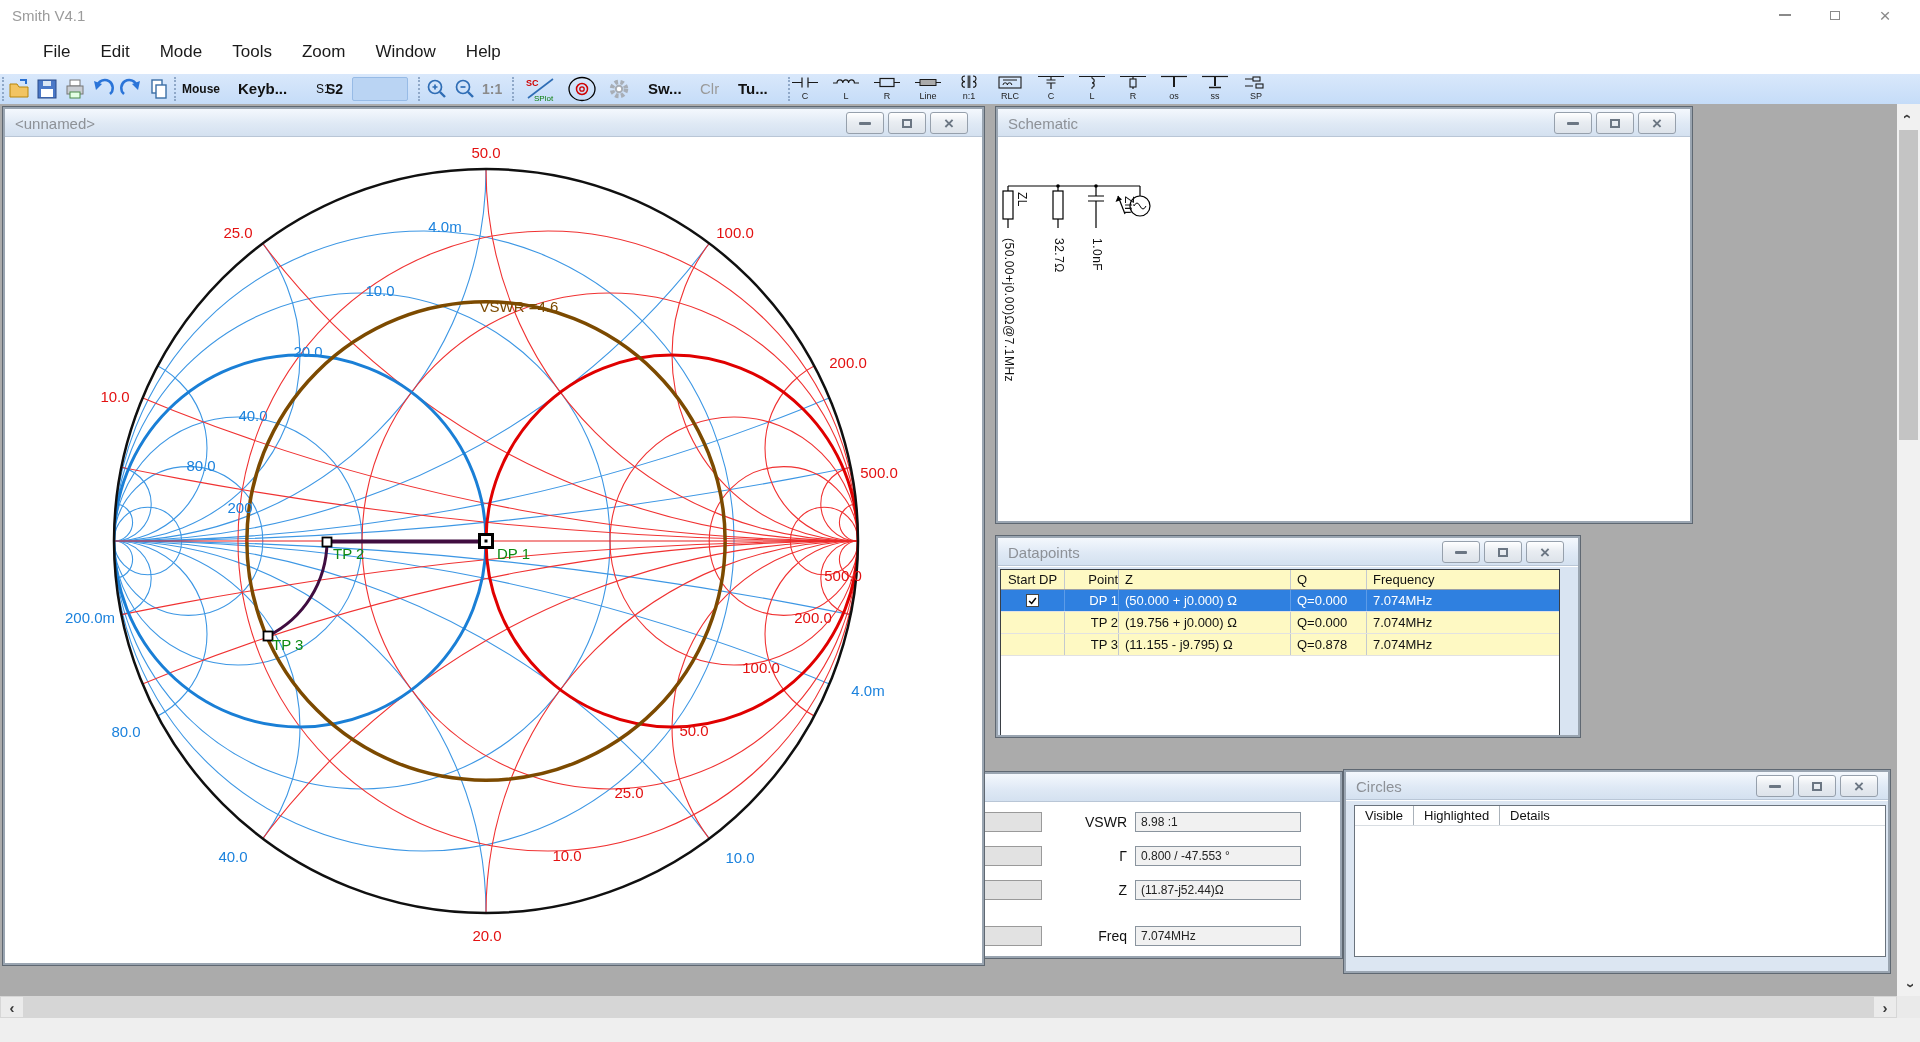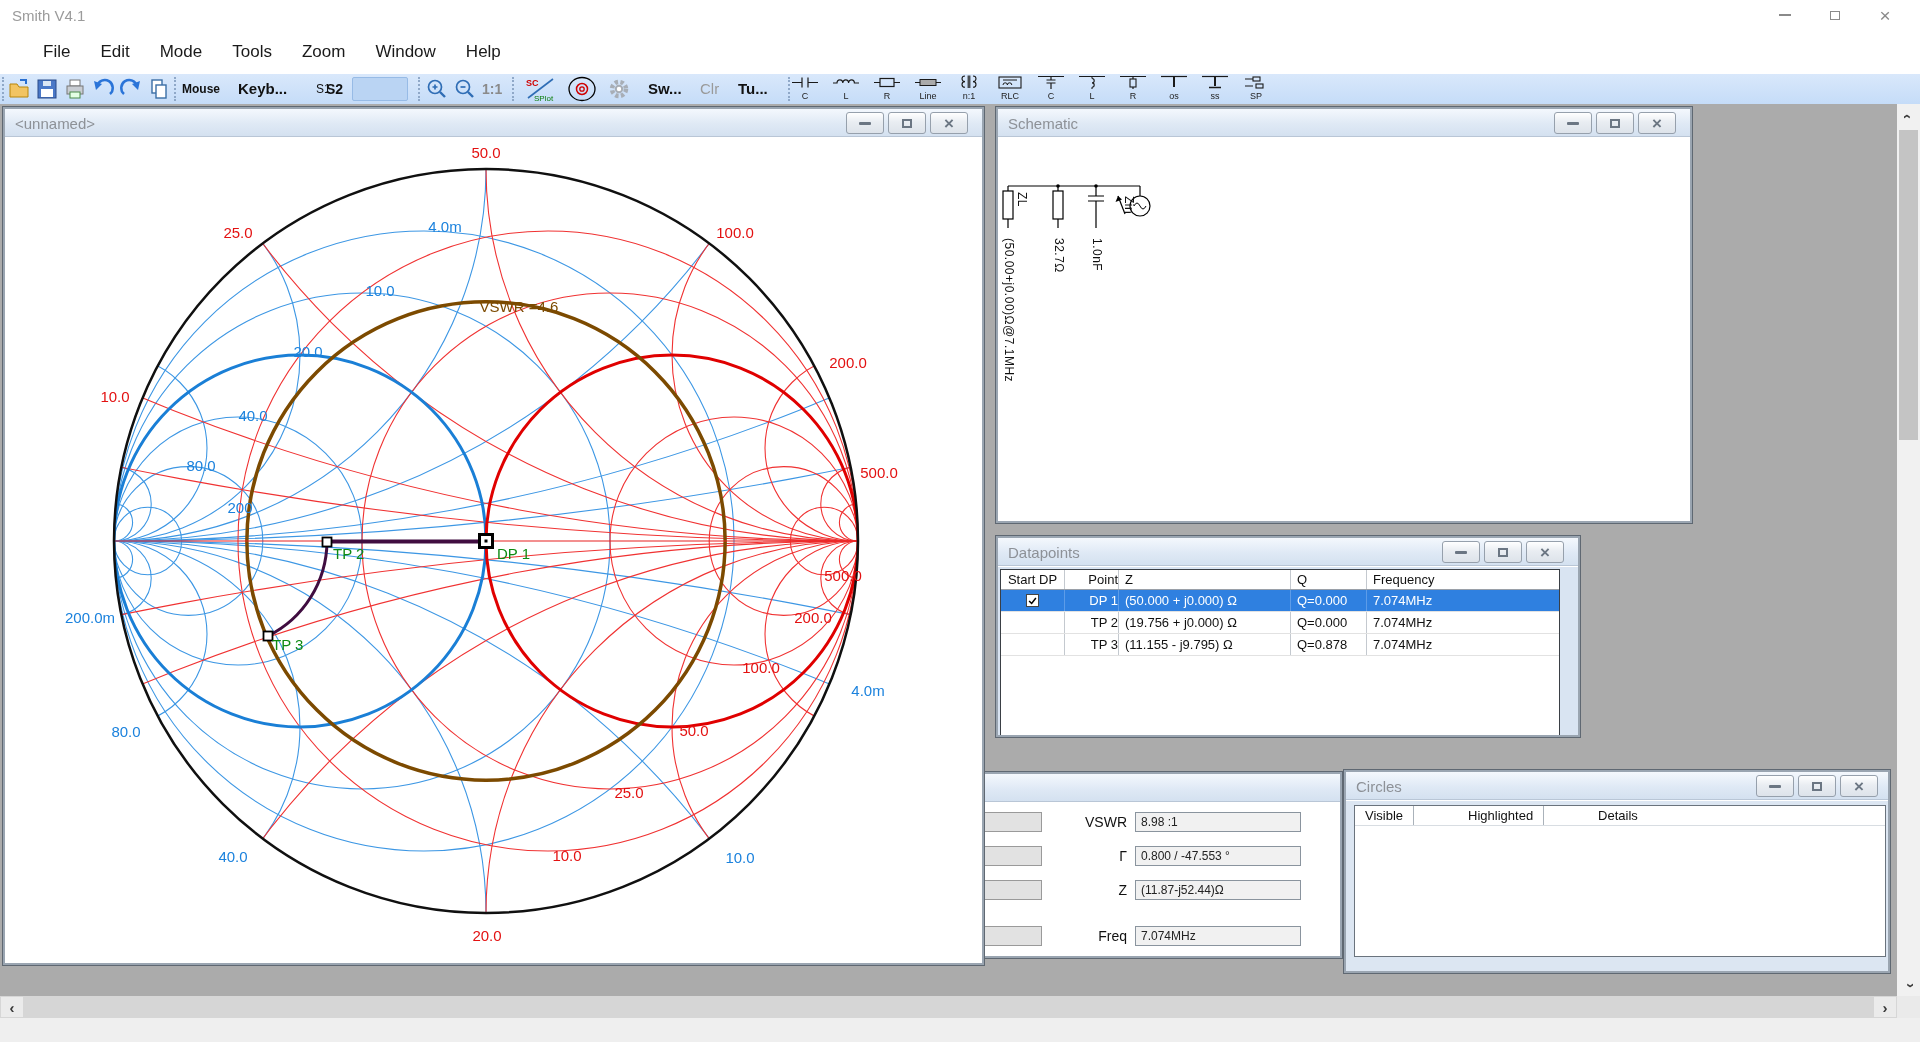--- a/index.html
+++ b/index.html
@@ -36,40 +36,40 @@
   .title-text { position:absolute; left:10px; top:6px; font-size:15px; color:#8d9197; white-space:pre; }
   .cap { position:absolute; top:3px; width:38px; height:22px; background:linear-gradient(#ffffff,#e9edf2 45%,#dde3ea); border:1px solid #96a0ac; border-radius:3px; display:flex; align-items:center; justify-content:center; color:#6b7683; }
   .cap.cmin { right:98px; } .cap.cres { right:56px; } .cap.cclose { right:14px; }
   .cg-min { width:12px; height:3px; background:#6b7683; display:inline-block; border-radius:1px; }
   .cg-res { width:10px; height:9px; border:2px solid #6b7683; display:inline-block; }
   .cg-close { font-size:17px; font-weight:bold; line-height:17px; }
   .content { position:absolute; left:0; top:29px; right:0; bottom:0; background:#fff; overflow:hidden; }
 
   
   #dp-content { background:#d9e4f2; }
-  #dp-table { position:absolute; left:2px; top:2px; width:560px; border:1px solid #3a3f45; background:#ffffff; font-size:13px; color:#111; }
+  #dp-table { position:absolute; left:2px; top:2px; width:560px; border:1px solid #3a3f45; background:#fef9c3; font-size:13px; color:#111; }
   .dp-row, #dp-header { display:flex; height:22px; line-height:21px; }
   #dp-header { height:20px; line-height:19px; border-bottom:1px solid #9aa0a8; }
   .dp-c { padding-left:6px; border-right:1px solid #c4c9cf; overflow:hidden; white-space:nowrap; }
   .c0 { width:64px; display:flex; align-items:center; justify-content:center; padding-left:0; }
   .c1 { width:54px;text-align:right; } .c2 { width:172px; } .c3 { width:76px; } .c4 { flex:1; border-right:none; }
   .dp-row { border-bottom:1px solid #e2e2e2; }
   .dp-row.selected { background:#2f80e0; color:#fff; }
   .dp-row.selected .dp-c { border-right-color:#5d9ce8; }
   .checkbox { width:13px; height:13px; background:#fff; border:1px solid #444; display:inline-flex; align-items:center; justify-content:center; }
 
   
   .m-row-label { position:absolute; width:78px; text-align:right; font-size:14px; color:#111; height:21px; line-height:21px; left:92px; }
   .m-row-value { position:absolute; left:178px; width:166px; height:20px; border:1px solid #8a949e; background:#f1f1f1; font-size:12px; color:#222; line-height:18px; padding-left:5px; white-space:pre; }
   .m-stub { position:absolute; left:0; width:85px; height:20px; background:#e2e2e2; border:1px solid #9a9a9a; }
 
   
   #circles-content { background:#dce6f2; }
   #circles-list { position:absolute; left:8px; top:4px; width:532px; height:152px; border:1px solid #6a737d; background:#fff; }
-  #circles-header { display:flex; height:20px; line-height:19px; font-size:13px; color:#111; border-bottom:1px solid #d8dde2;gap:44px; }
+  #circles-header { display:flex; height:20px; line-height:19px; font-size:13px; color:#111; border-bottom:1px solid #d8dde2; }
   .circ-col { padding:0 10px; border-right:1px solid #aab2ba; }
   .circ-col:last-child { border-right:none; }
 
   
   .sb { position:absolute; background:#d6d6d6; }
   .sb-btn { position:absolute; background:#ebebeb; display:flex; align-items:center; justify-content:center; color:#3a3a3a; font-weight:bold; font-size:15px; }
   .sb-thumb { position:absolute; background:#c4c4c4; }
   #bottom-strip { position:absolute; left:0; top:1018px; width:1920px; height:24px; background:#efefef; }
 
   .vlabel { position:absolute; writing-mode:vertical-rl; font-size:12px; color:#111; letter-spacing:0.5px; white-space:pre; }

